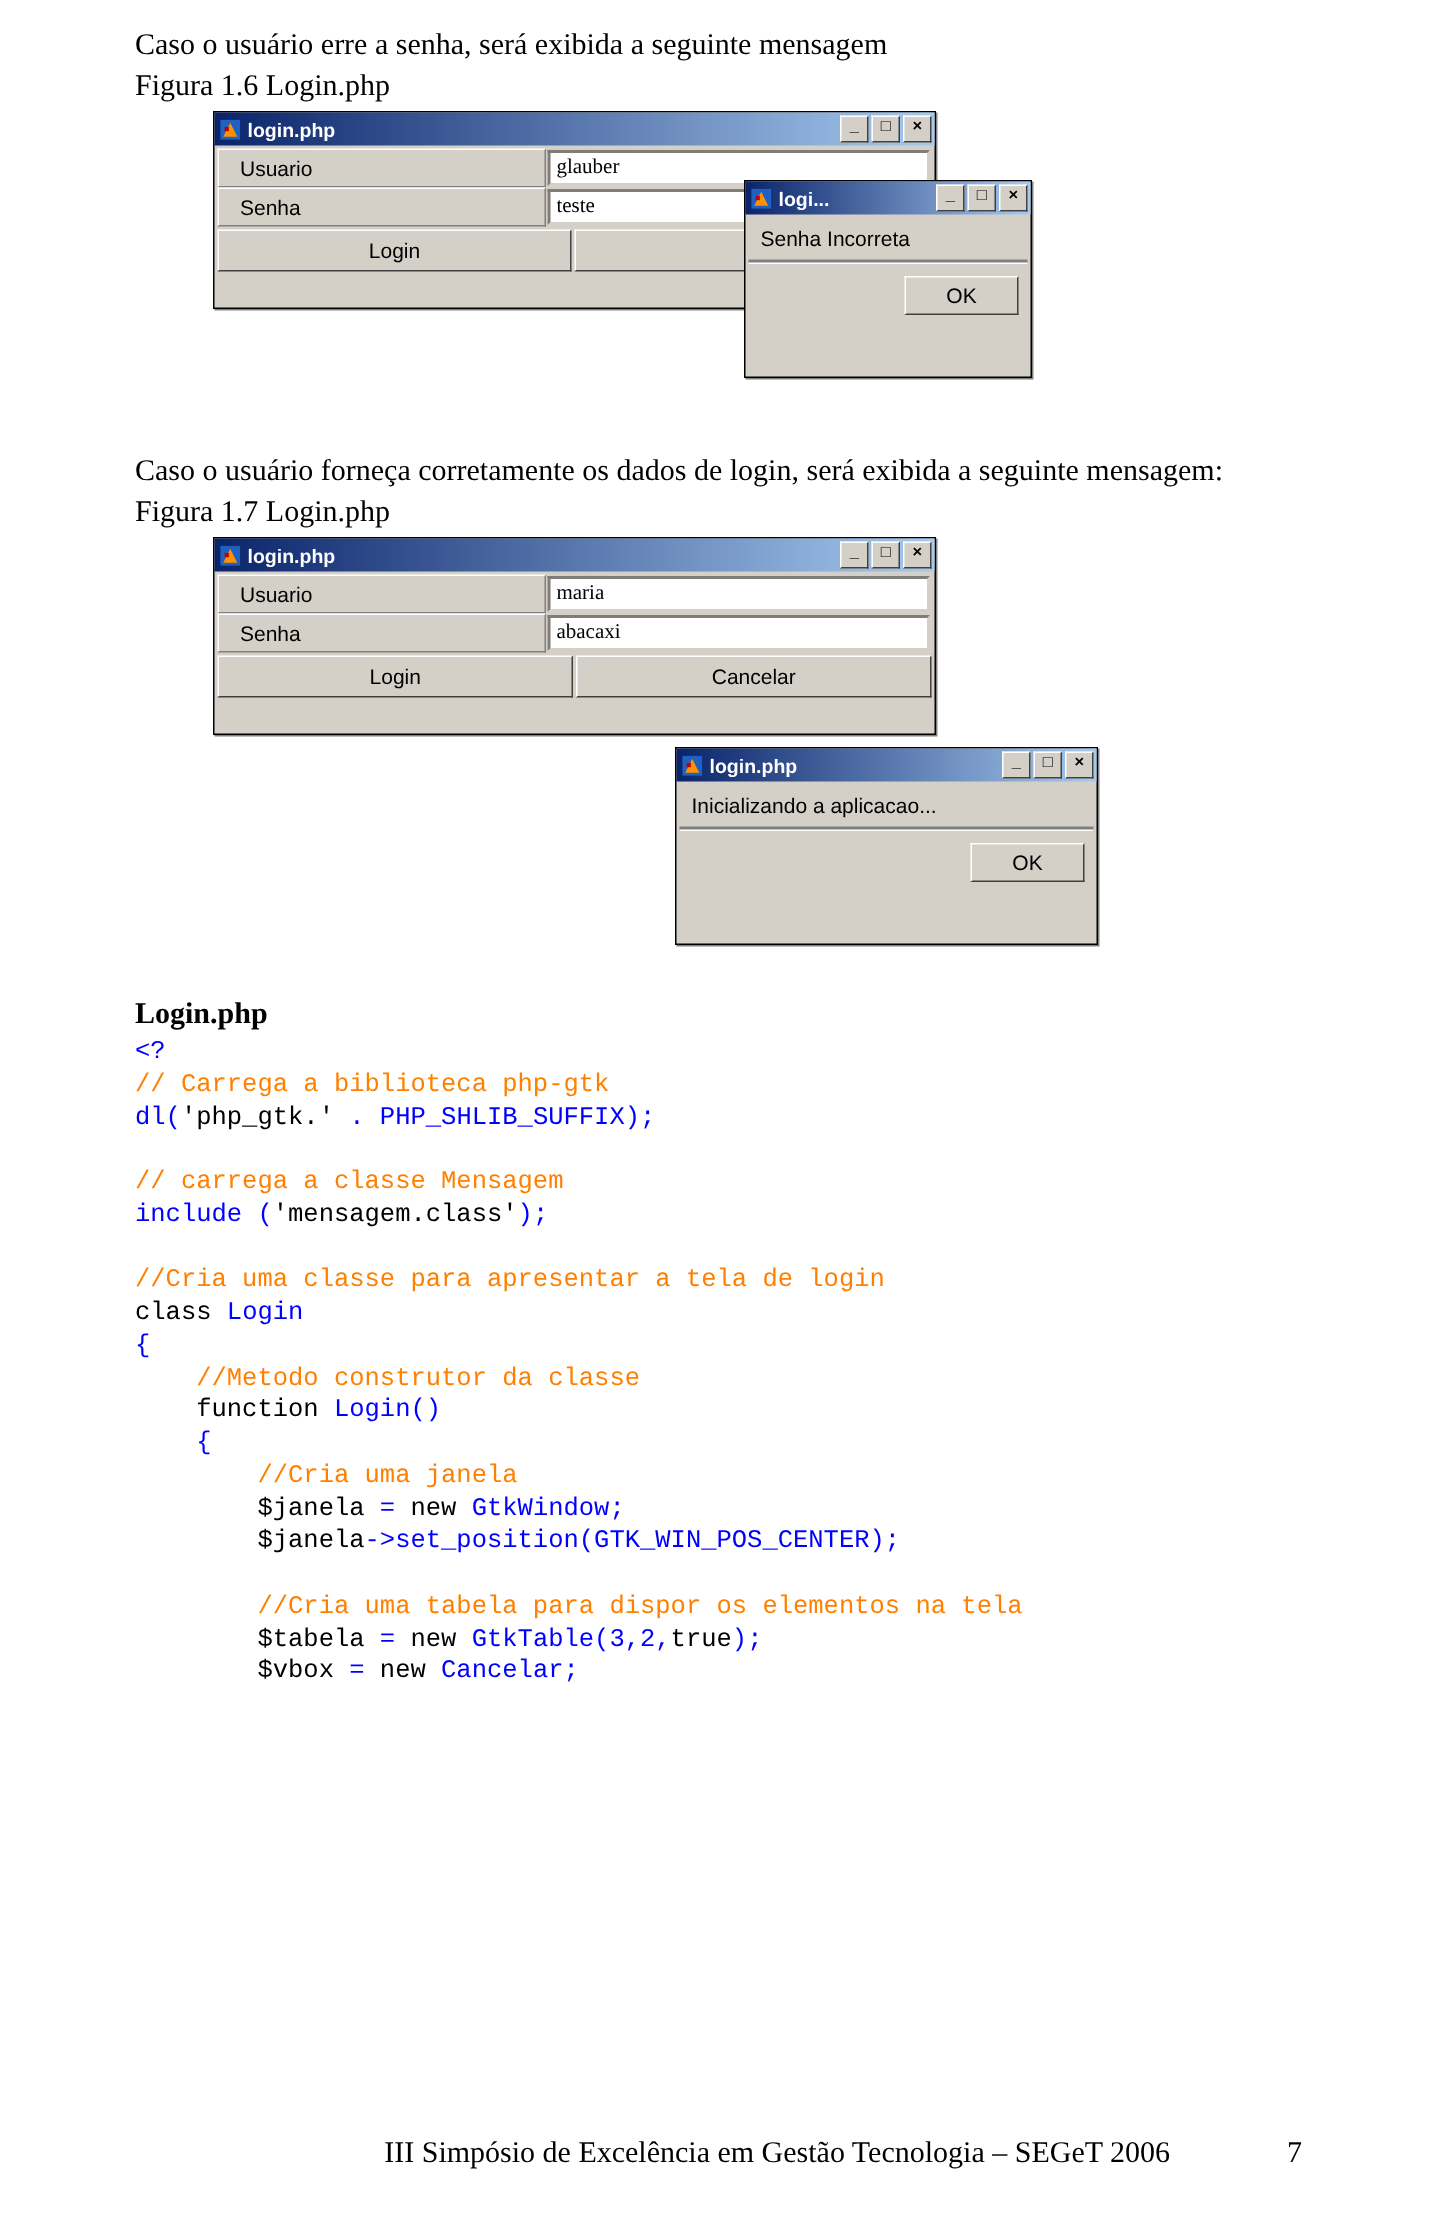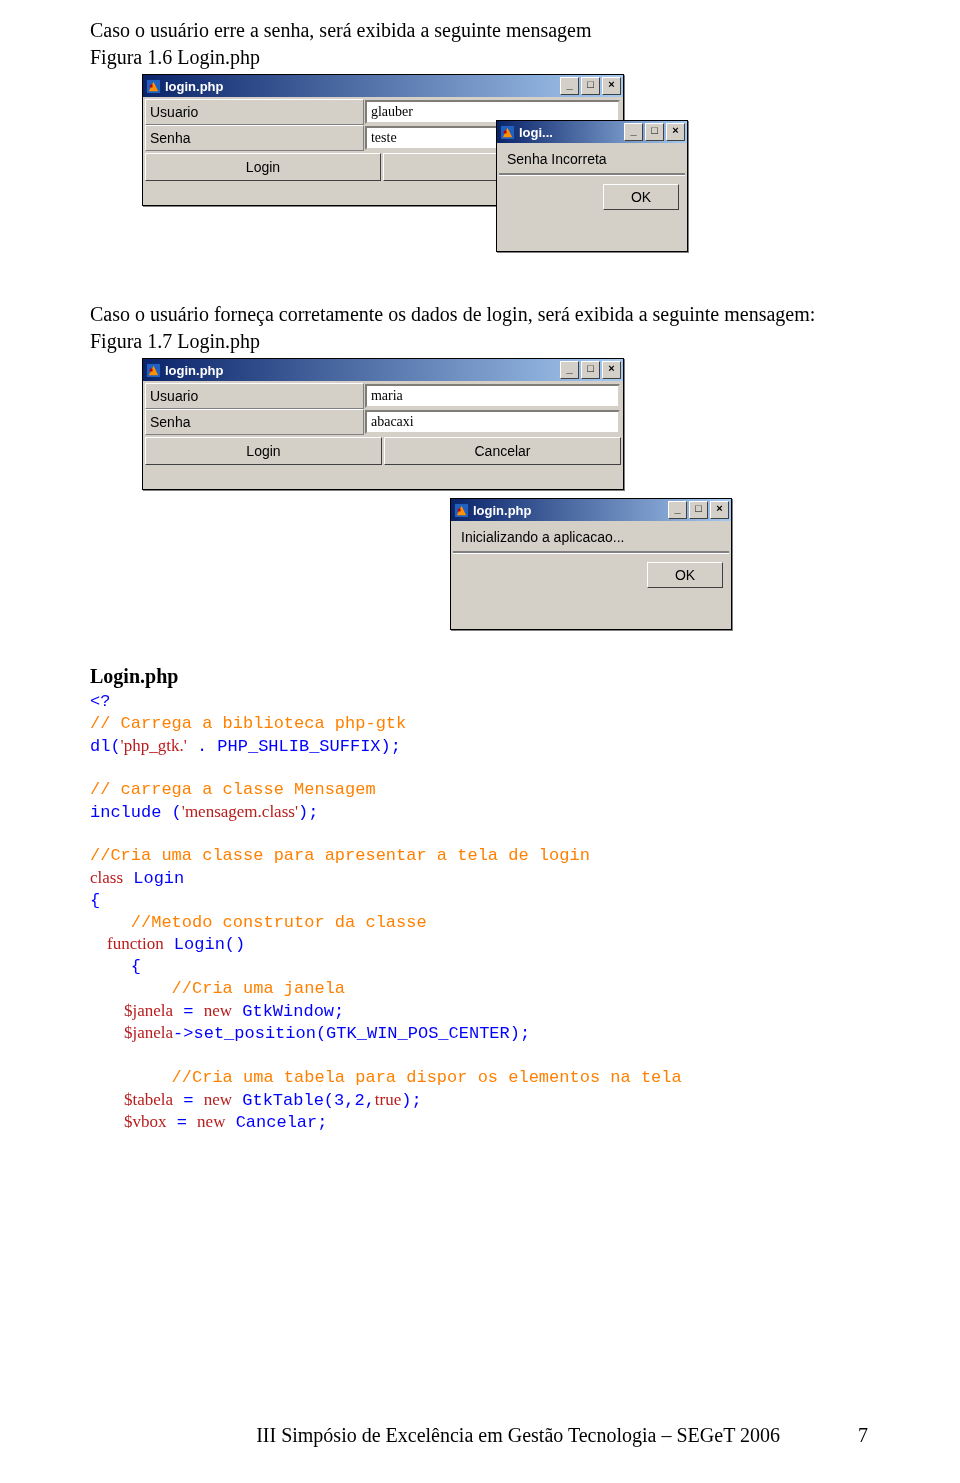--- a/index.html
+++ b/index.html
@@ -16,21 +16,21 @@
   }
   .para{margin:0 0 2px 0; line-height:1.25;}
   .bold{font-weight:bold;}
   .code{
     font-family:"Courier New", Courier, monospace;
     font-size:17px;
     white-space:pre;
     line-height:1.28;
   }
   .blue{color:#0000ff;}
-  .green{color:#b91c1c;font-family:Liberation Serif, serif;}
+  .green{color:#000000;}
   .orange{color:#ff8000;}
   .footer{
     position:absolute;
     bottom:36px;
     left:16px;
     width:764px;
     text-align:right;
     font-size:20px;
   }
   .pagenum{
@@ -77,21 +77,21 @@
     color:#000;
     cursor:default;
   }
   .client{padding:2px;}
   .row{display:flex;align-items:stretch;}
   .cell{
     flex:1;
     background:#d4d0c8;
     border:1px solid #fff;
     border-right-color:#808080;border-bottom-color:#808080;
-    padding:4px 4px;
+    padding:4px 14px;
     box-sizing:border-box;
     display:flex;align-items:center;
   }
   .inputcell{
     flex:1;
     padding:1px;
     box-sizing:border-box;
     font-family:Liberation Serif, serif;
   }
   .textinput{

